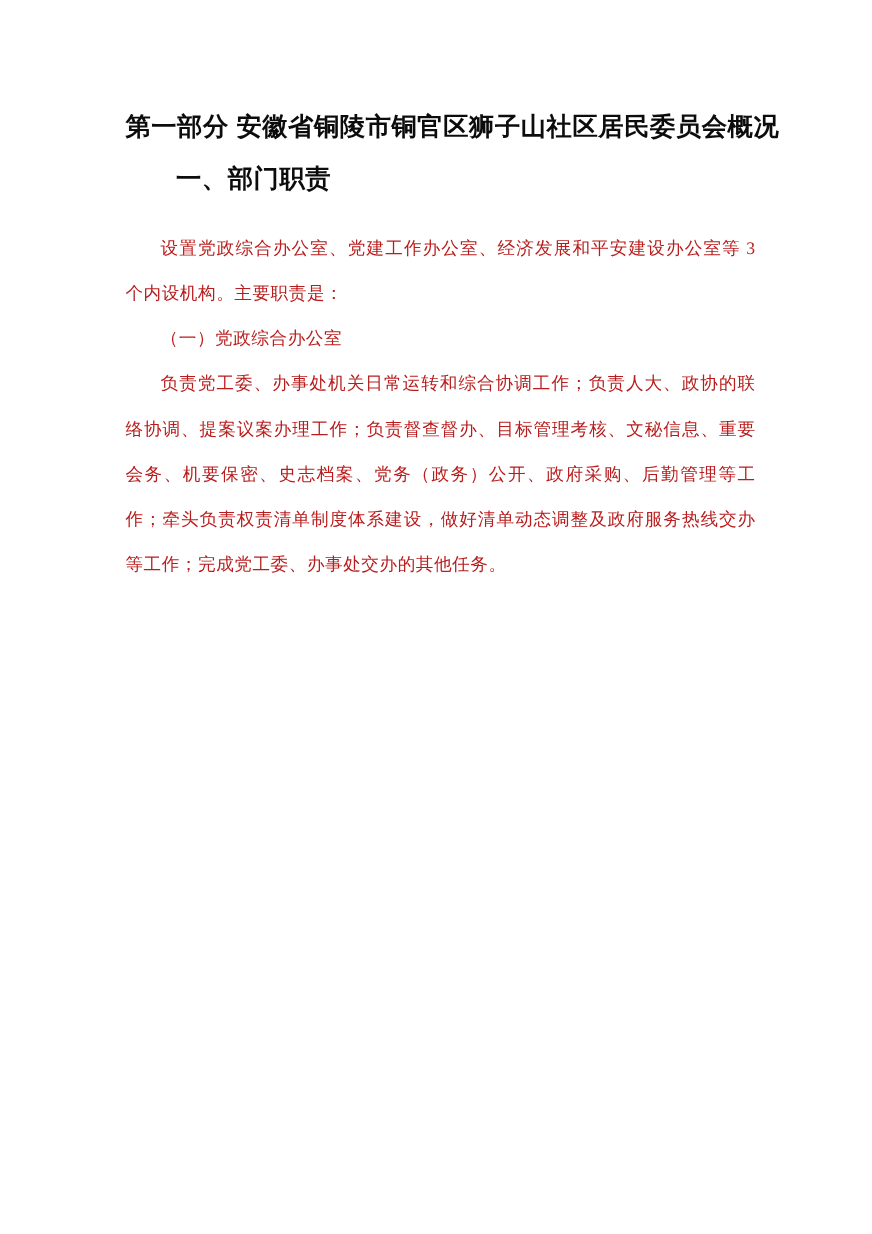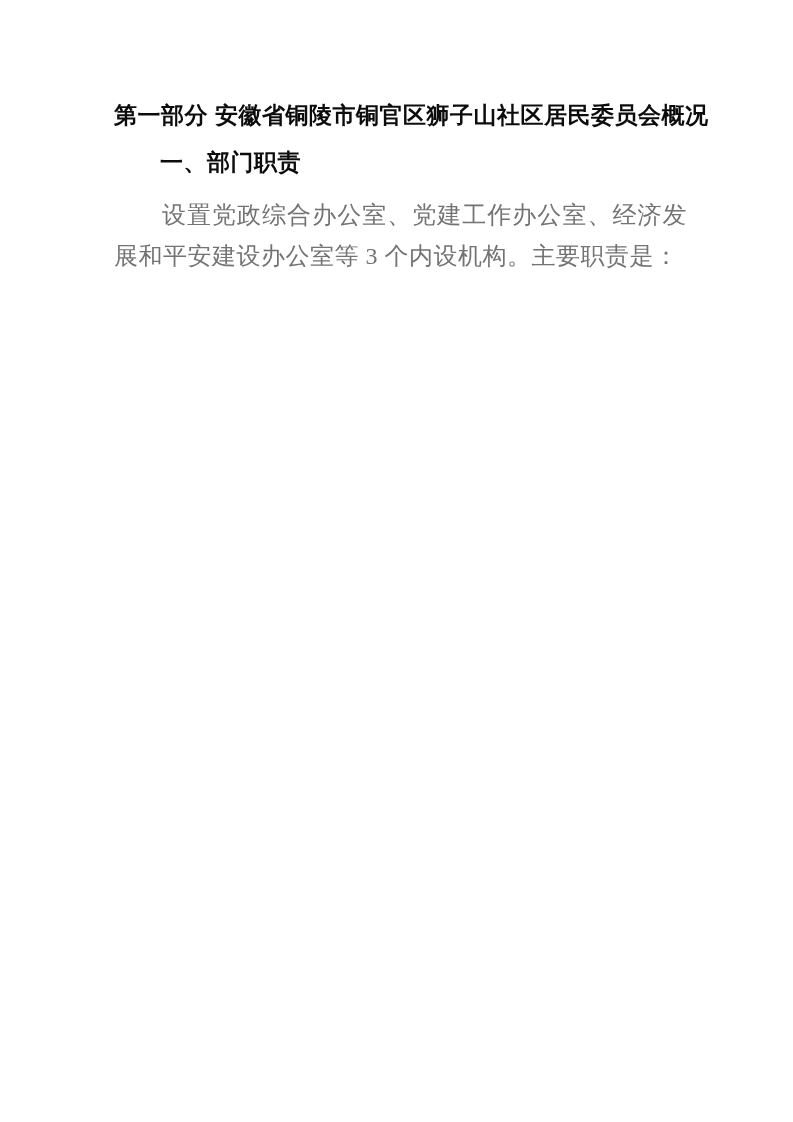--- a/index.html
+++ b/index.html
@@ -28,42 +28,44 @@
     letter-spacing: 0.5px;
     white-space: nowrap;
   }
   .section-heading {
     font-family: "Liberation Sans", sans-serif;
     font-weight: bold;
     font-size: 23px;
     line-height: 29px;
     color: #0c0c0c;
     text-indent: 2em;
-    margin: 0 0 18px 0;
+    margin: 0 0 29px 0;
     letter-spacing: 0.5px;
   }
   .para {
     font-family: "Liberation Serif", serif;
-    font-size: 24px;
+    font-size: 16px;
     line-height: 41px;
-    color: #737373;
+    color: #b91c1c;
     text-indent: 2em;
     text-align: justify;
     margin: 0;
     word-break: break-all;
     letter-spacing: 0.5px;
   }
 </style>
 </head>
 <body>
 
 <div class="page">
   <h1 class="doc-title">第一部分 安徽省铜陵市铜官区狮子山社区居民委员会概况</h1>
 
   <h2 class="section-heading">一、部门职责</h2>
 
   <p class="para">设置党政综合办公室、党建工作办公室、经济发展和平安建设办公室等 3 个内设机构。主要职责是：</p>
 
+  <p class="para">（一）党政综合办公室</p>
 
+  <p class="para">负责党工委、办事处机关日常运转和综合协调工作；负责人大、政协的联络协调、提案议案办理工作；负责督查督办、目标管理考核、文秘信息、重要会务、机要保密、史志档案、党务（政务）公开、政府采购、后勤管理等工作；牵头负责权责清单制度体系建设，做好清单动态调整及政府服务热线交办等工作；完成党工委、办事处交办的其他任务。</p>
 
 
 
 </div>
 
 </body></html>

